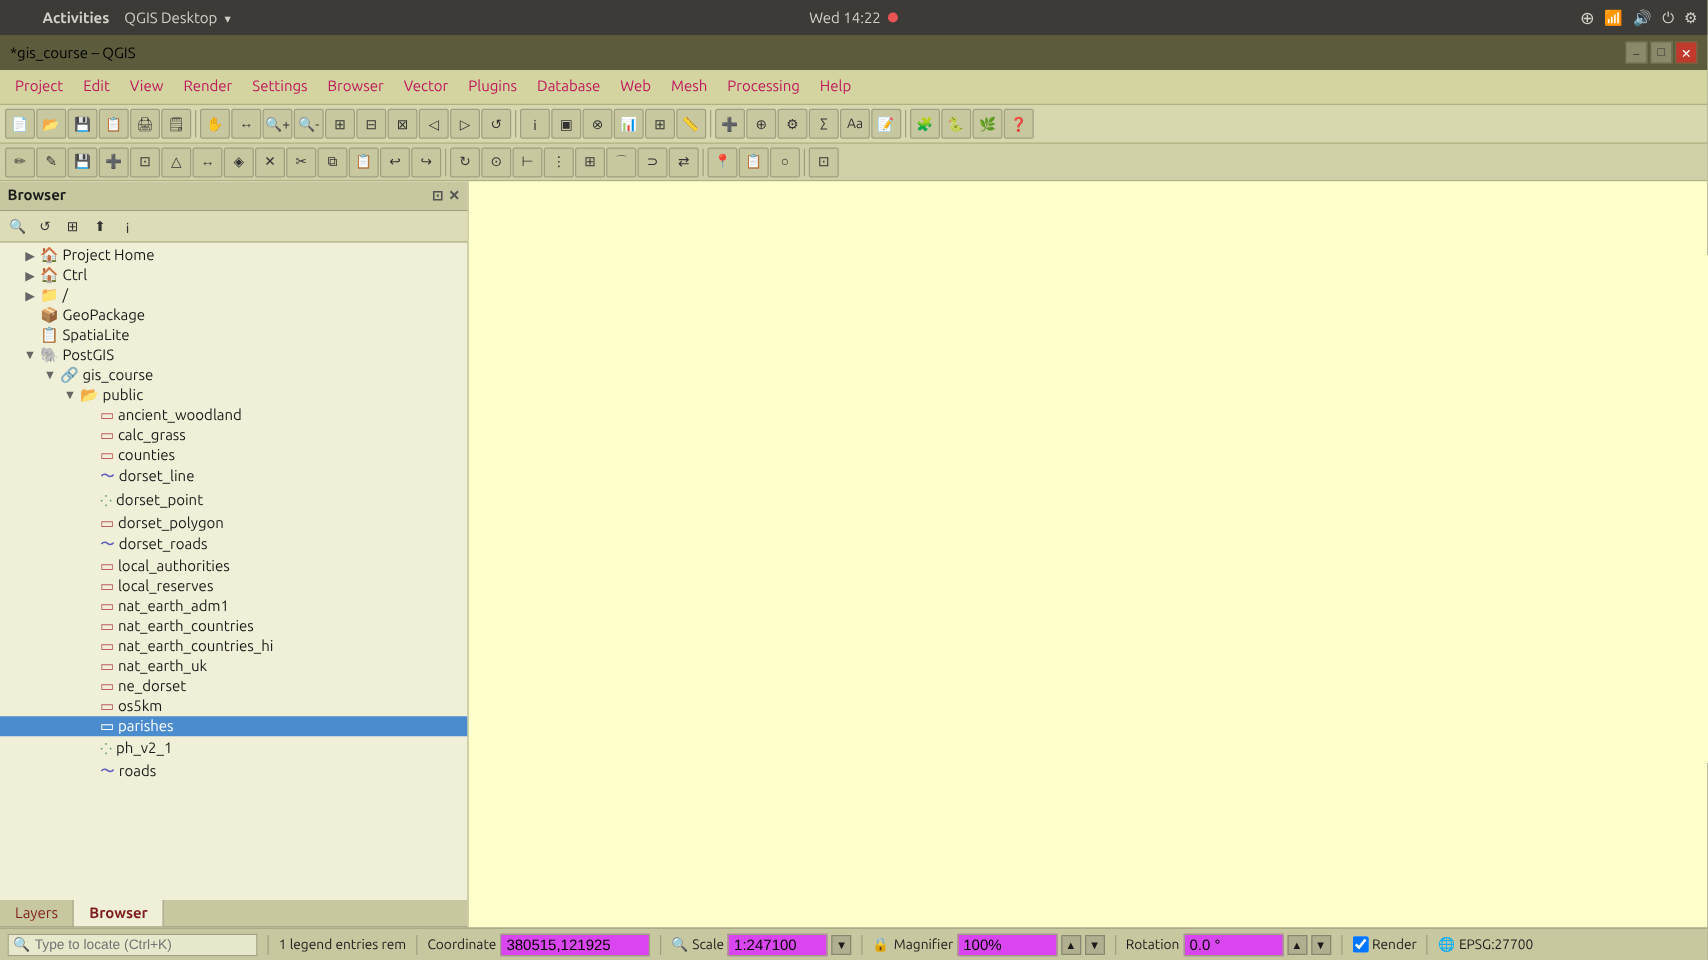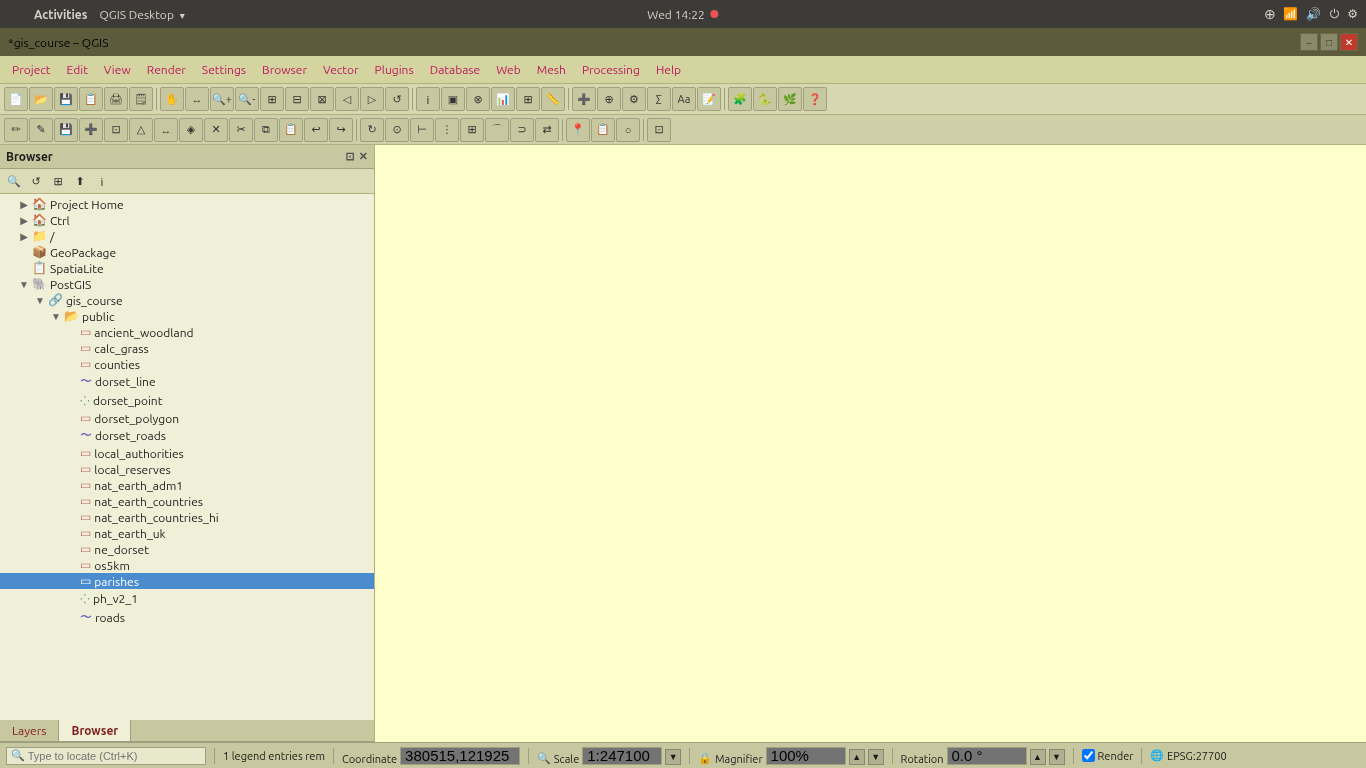--- a/index.html
+++ b/index.html
@@ -187,29 +187,29 @@
       border-top: 1px solid #a0a080;
       display: flex;
       align-items: center;
       padding: 0 6px;
       gap: 8px;
       font-size: 11px;
       color: #1a1a1a;
     }
     .status-item {
       display: flex;
-      align-items: flex-end;
+      align-items: center;
       gap: 3px;
     }
     .status-sep { width: 1px; height: 16px; background: #a0a080; }
     .status-input {
-      background: #737373;
+      background: #d946ef;
       border: 1px solid #a0a080;
       padding: 1px 4px;
-      font-size: 15px;
+      font-size: 12px;
       height: 18px;
       width: 80px;
     }
     .status-input-wide { width: 120px; }
     .status-btn {
       width: 16px; height: 16px;
       background: #b0b090;
       border: 1px solid #888870;
       display: flex; align-items: center; justify-content: center;
       cursor: pointer; font-size: 9px;

